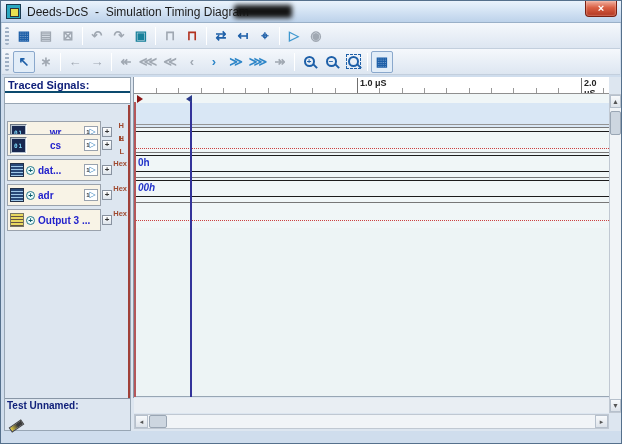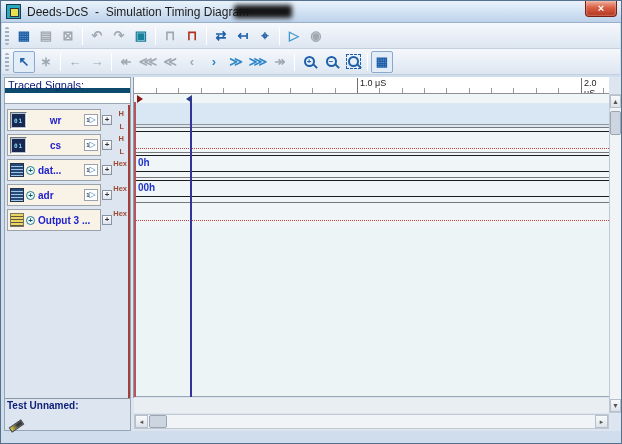--- a/index.html
+++ b/index.html
@@ -42,21 +42,21 @@
          position: relative; display: flex; align-items: center; justify-content: center;
          font-size: 8px; line-height: 7px; font-weight: bold; color: #1d5fa8; }
   .mag::after { content: ""; position: absolute; width: 6px; height: 2px; background: #1d5fa8;
                 right: -5px; bottom: -2px; transform: rotate(45deg); }
   .dashedbox { border: 1px dashed #1d5fa8; padding: 1px; display: flex; }
 
   
   .left-pane { position: absolute; left: 3px; top: 76px; width: 127px; height: 354px;
                background: #dde6f0; border: 1px solid #98a6b4; }
   .ts-header { position: absolute; left: 0; top: 0; width: 100%; height: 15px; background: #fff;
-               border-bottom: 5px solid #0c4a6e; color: #10207a; font-weight: normal; font-size: 11px;
+               border-bottom: 2px solid #0c4a6e; color: #10207a; font-weight: bold; font-size: 11px;
                padding-left: 3px; line-height: 14px; }
   .ts-strip { position: absolute; left: 0; top: 15px; width: 100%; height: 11px; background: #fff;
               border-bottom: 1px solid #98a6b4; }
   .rows { position: absolute; left: 0; top: 27px; width: 100%; height: 293px; }
   .maroon-line { position: absolute; left: 123px; top: 0; width: 2px; height: 293px; background: #a04038; }
   .sig-row { position: absolute; left: 0; width: 125px; height: 22px; }
   .sig-box { position: absolute; left: 2px; top: 0; width: 94px; height: 22px; background: #f8f3e6;
              border: 1px solid #9aa2ac; display: flex; align-items: center; padding: 0 2px; }
   .chipframe { border: 1px solid; border-color: #6a7480 #ffffff #ffffff #6a7480; padding: 1px;
                background: #b8c4d0; display: flex; }
@@ -97,21 +97,21 @@
                 border: 1px solid #b8a22a; outline: 1px solid #e0d588; background: #fff;
                 color: #8b1a1a; font: 12px "Liberation Sans", sans-serif; padding: 0 3px; }
 
   
   .wave-pane { position: absolute; left: 130px; top: 76px; width: 491px; height: 354px; background: #dde6f0; }
   .wave-left-border { position: absolute; left: 2px; top: 0; width: 1px; height: 321px; background: #8a98a8; }
   .ruler { position: absolute; left: 3px; top: 0; width: 475px; height: 17px; background: #fff;
            border-bottom: 1px solid #8f8f8f; overflow: hidden; }
   .tick { position: absolute; bottom: 0; width: 1px; height: 5px; background: #999; }
   .tick.major { height: 15px; background: #707070; }
-  .rlabel { position: absolute; top: 1px; font-size: 9px; color: #222; }
+  .rlabel { position: absolute; top: 1px; font-size: 9px; color: #222; font-weight: bold; }
   .marker-strip { position: absolute; left: 3px; top: 17px; width: 475px; height: 9px; background: #f0f6f7; }
   .lanes { position: absolute; left: 3px; top: 26px; width: 475px; height: 125px; }
   .lane { position: absolute; left: 0; width: 475px; height: 25px; background: #f0f6f7; }
   .lane.selected { background: #d9e7f5; }
   .lane.sep { border-bottom: 1px solid #777; }
   .lline { position: absolute; left: 0; right: 0; height: 1px; }
   .lline.black { background: #1c1c1c; }
   .lline.gray { background: #949494; }
   .lline.reddot { height: 0; border-top: 1px dotted #cc4040; }
   .busval { position: absolute; left: 4px; top: 4px; color: #2233c8; font-weight: bold; font-size: 10px; }
@@ -212,21 +212,21 @@
         <div class="tsep"></div>
         <div class="tbtn toggled" style="color: rgb(29, 95, 168);">▦</div>
       </div>
   </div>
 
   <div class="left-pane">
     <div class="ts-header">Traced Signals:</div>
     <div class="ts-strip"></div>
     <div class="rows" id="sig-rows">
       <div class="maroon-line"></div>
-    <div class="sig-row" style="top: 4px;">
+    <div class="sig-row" style="top: 16px;">
           <div class="sig-box">
             <span class="chipframe">
               <span class="chip-gen">01</span>
             </span>
             <span class="sig-name centered">wr</span>
             <span class="drivebtn">
               <span class="d1">1</span>
               <span class="darr">▷</span>
             </span>
           </div>
@@ -335,21 +335,21 @@
         </div>
         <div class="lane sep" style="top: 25px;">
           <div class="lline black" style="top: 3px;"></div>
           <div class="lline reddot" style="top: 20px;"></div>
         </div>
         <div class="lane sep" style="top: 50px;">
           <div class="lline black" style="top: 2px;"></div>
           <div class="lline black" style="top: 18px;"></div>
           <span class="busval">0h</span>
         </div>
-        <div class="lane sep" style="top: 75px;">
+        <div class="lane sep" style="top: 75px; font-style: italic;">
           <div class="lline black" style="top: 2px;"></div>
           <div class="lline black" style="top: 18px;"></div>
           <span class="busval">00h</span>
         </div>
         <div class="lane" style="top: 100px;">
           <div class="lline reddot" style="top: 17px;"></div>
         </div>
       </div>
     <div class="canvas"></div>
     <div class="fill-strip"></div>

